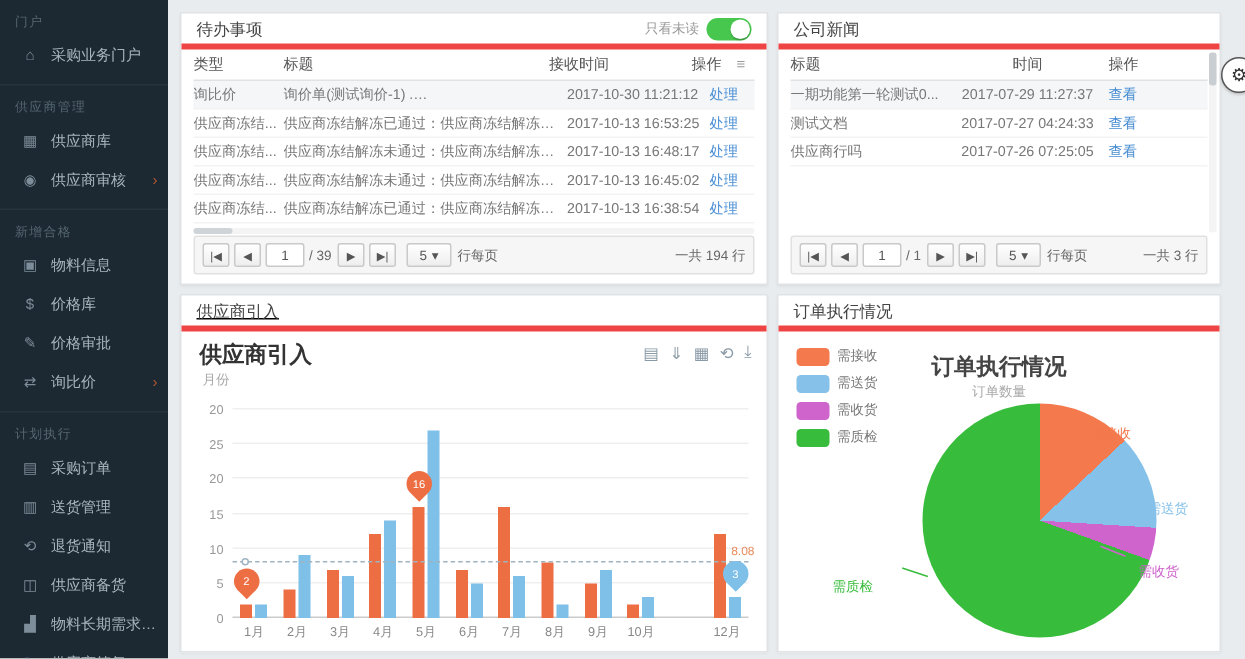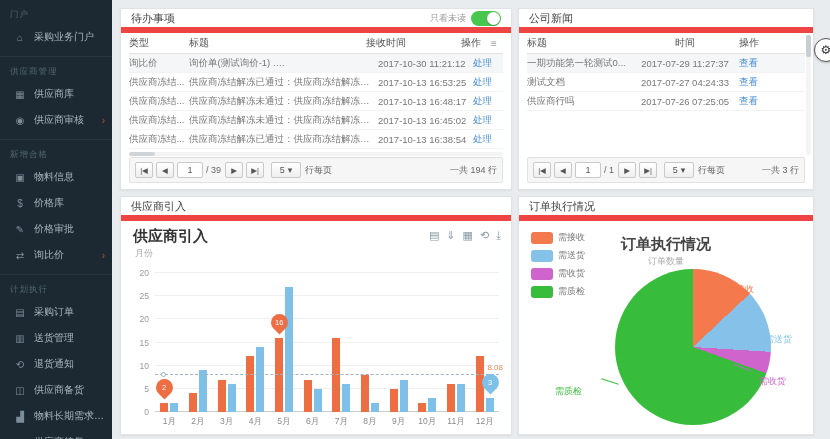--- a/index.html
+++ b/index.html
@@ -16,24 +16,24 @@
     font-size:10px; color:#a9b5be; position:relative; }
   .sb-ic { width:16px; font-size:10px; color:#7d8d99; margin-right:6px; flex:0 0 16px; text-align:center; }
   .sb-tx { white-space:nowrap; overflow:hidden; text-overflow:ellipsis; }
   .sb-arrow { position:absolute; right:7px; color:#b0552f; font-size:10px; }
 
   
   .card { position:absolute; background:#fff; border:1px solid #dfe3e6;
     box-shadow:0 1px 2px rgba(0,0,0,.06); display:flex; flex-direction:column; }
   #card-todo { left:120px; top:8px;  width:392px; height:182px; }
   #card-news { left:518px; top:8px;  width:296px; height:182px; }
-  #card-bar  { left:120px; top:196px; width:392px; height:239px; }
+  #card-bar  { left:120px; top:196px; width:392px; height:239px;text-decoration:underline; }
   #card-pie  { left:518px; top:196px; width:296px; height:239px; }
   .card-hd { height:24px; display:flex; align-items:center; padding:0 10px;
-    font-size:11px; color:#444; border-bottom:6px solid #ef4444; flex:0 0 24px; }
+    font-size:11px; color:#444; border-bottom:4px solid #ef4444; flex:0 0 24px; }
   .card-hd .spacer { flex:1; }
 
   
   .toggle-label { font-size:9px; color:#999; margin-right:5px; }
   .toggle { width:30px; height:15px; border-radius:8px; background:#48c74e; position:relative; cursor:pointer; }
   .toggle .knob { position:absolute; right:1px; top:1px; width:13px; height:13px; border-radius:50%; background:#fff;
     box-shadow:0 1px 1px rgba(0,0,0,.25); }
 
   
   .tbl { flex:1; overflow:hidden; padding:0 8px; position:relative; }
@@ -365,25 +365,20 @@
           <div class="bar-group" style="left: 229.333px; width: 28.6667px;">
             <div class="bar" style="height: 23.1667px; background: rgb(238, 110, 68); left: 5.33333px;"></div>
             <div class="bar" style="height: 32.4333px; background: rgb(126, 192, 232); left: 15.3333px;"></div>
             <div class="xlab">9月</div>
           </div>
           <div class="bar-group" style="left: 258px; width: 28.6667px;">
             <div class="bar" style="height: 9.26667px; background: rgb(238, 110, 68); left: 5.33333px;"></div>
             <div class="bar" style="height: 13.9px; background: rgb(126, 192, 232); left: 15.3333px;"></div>
             <div class="xlab">10月</div>
           </div>
-          <div class="bar-group" style="left: 286.667px; width: 28.6667px;">
-            <div class="bar" style="height: 27.8px; background: rgb(238, 110, 68); left: 5.33333px;"></div>
-            <div class="bar" style="height: 27.8px; background: rgb(126, 192, 232); left: 15.3333px;"></div>
-            <div class="xlab">11月</div>
-          </div>
           <div class="bar-group" style="left: 315.333px; width: 28.6667px;">
             <div class="bar" style="height: 55.6px; background: rgb(238, 110, 68); left: 5.33333px;"></div>
             <div class="bar" style="height: 13.9px; background: rgb(126, 192, 232); left: 15.3333px;"></div>
             <div class="xlab">12月</div>
           </div>
           <div class="avg-line" style="bottom: 37.4373px;">
             <span class="avg-lab">8.08</span>
             <span class="avg-dot"></span>
           </div>
           <div class="pin" style="background: rgb(238, 110, 68); left: 1.33333px; bottom: 16.2667px;">

